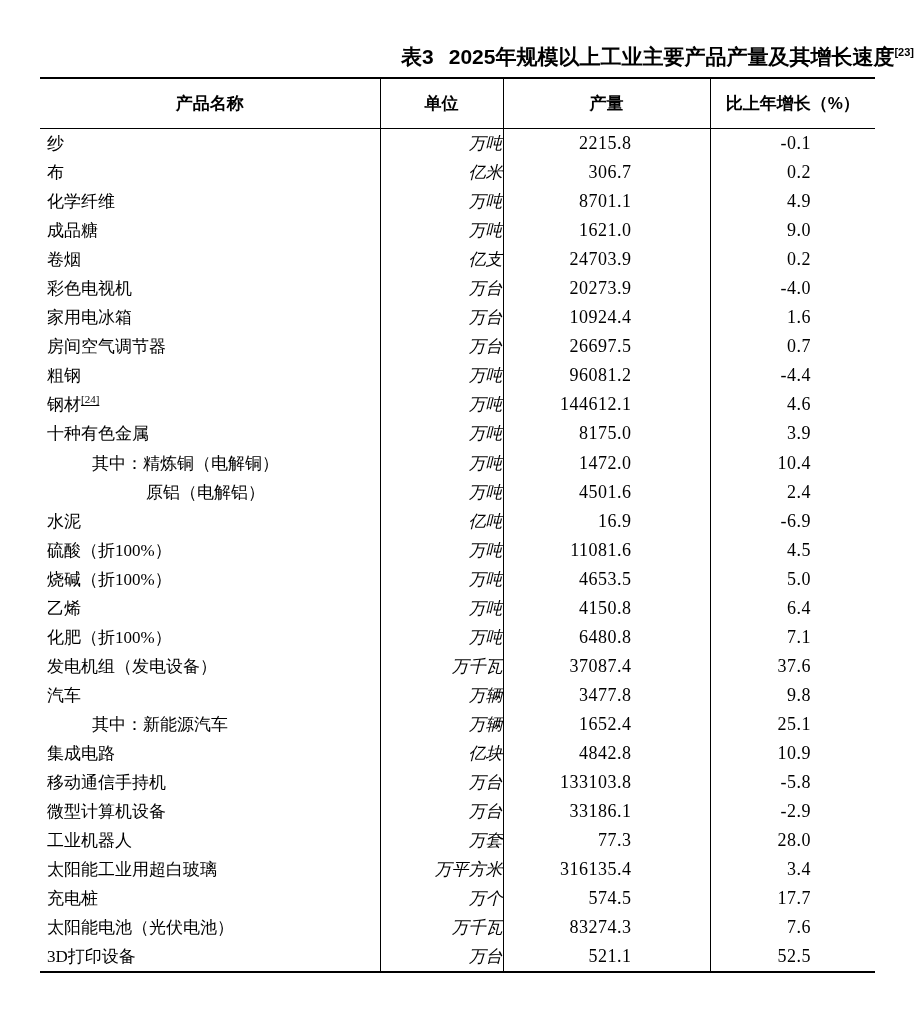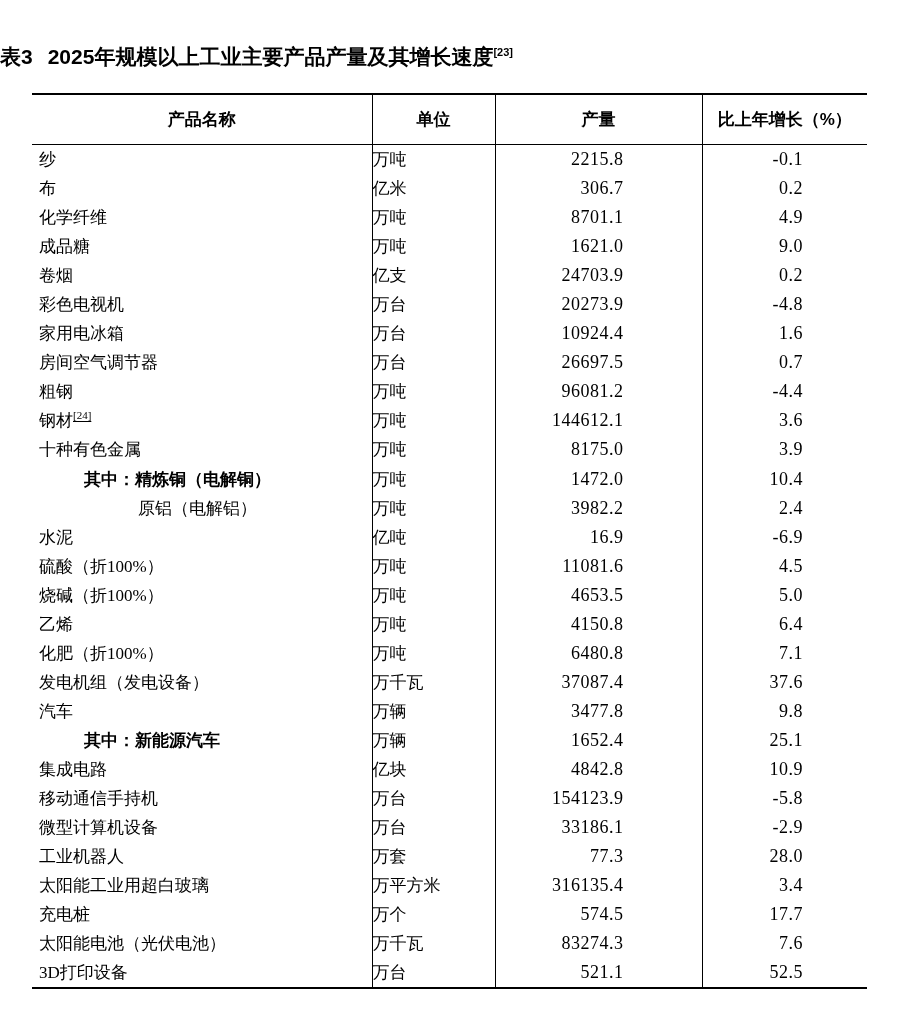--- a/index.html
+++ b/index.html
@@ -14,44 +14,43 @@
     background: #ffffff;
     color: #000000;
     font-family: "Liberation Serif", "DejaVu Serif", serif;
     overflow: hidden;
   }
   .title {
     position: absolute;
     top: 44px;
     left: 0;
     width: 914px;
-    text-align: left;
+    text-align: right;
     font-family: "Liberation Sans", "DejaVu Sans", sans-serif;
     font-weight: bold;
     font-size: 21px;
     line-height: 26px;
     white-space: nowrap;
   }
   .title .prefix { margin-right: 15px; }
   .title sup {
     font-size: 11px;
     font-weight: bold;
     vertical-align: super;
     line-height: 0;
   }
   table.main {
     position: absolute;
-    left: 32px;
+    left: 40px;
     top: 77px;
     width: 835px;
     border-collapse: collapse;
     table-layout: fixed;
     border-top: 2px solid #000;
     border-bottom: 2px solid #000;
-    margin-top: 16px;
   }
   col.c1 { width: 340px; }
   col.c2 { width: 123px; }
   col.c3 { width: 207px; }
   col.c4 { width: 165px; }
   thead th {
     height: 49px;
     border-bottom: 1px solid #000;
     font-family: "Liberation Sans", "DejaVu Sans", sans-serif;
     font-size: 17px;
@@ -63,23 +62,23 @@
   th.vline, td.vline { border-left: 1px solid #000; }
   tbody td {
     height: 29.05px;
     font-size: 17px;
     vertical-align: middle;
     padding: 0;
     white-space: nowrap;
     overflow: hidden;
   }
   td.name { text-align: left; padding-left: 7px; }
-  td.name.indent1 { padding-left: 52px; font-weight: bold; }
+  td.name.indent1 { padding-left: 52px; }
   td.name.indent2 { padding-left: 106px; }
-  td.unit { text-align: left; }
+  td.unit { text-align: right; font-style: italic; }
   td.num  { font-size: 18px; letter-spacing: 0.5px; }
   td.output { text-align: right; padding-right: 78px; padding-left: 32px; }
   td.growth { text-align: right; padding-right: 64px; }
   sup.fn {
     font-size: 11px;
     vertical-align: super;
     line-height: 0;
     text-decoration: underline;
   }
 </style>
@@ -140,21 +139,21 @@
     <td class="name"><span class="nm">卷烟</span><sup class="fn"></sup></td>
     <td class="unit vline">亿支</td>
     <td class="output num vline">24703.9</td>
     <td class="growth num vline">0.2</td>
   </tr>
 
   <tr>
     <td class="name"><span class="nm">彩色电视机</span><sup class="fn"></sup></td>
     <td class="unit vline">万台</td>
     <td class="output num vline">20273.9</td>
-    <td class="growth num vline">-4.8</td>
+    <td class="growth num vline">-4.0</td>
   </tr>
 
   <tr>
     <td class="name"><span class="nm">家用电冰箱</span><sup class="fn"></sup></td>
     <td class="unit vline">万台</td>
     <td class="output num vline">10924.4</td>
     <td class="growth num vline">1.6</td>
   </tr>
 
   <tr>
@@ -168,41 +167,41 @@
     <td class="name"><span class="nm">粗钢</span><sup class="fn"></sup></td>
     <td class="unit vline">万吨</td>
     <td class="output num vline">96081.2</td>
     <td class="growth num vline">-4.4</td>
   </tr>
 
   <tr>
     <td class="name"><span class="nm">钢材</span><sup class="fn">[24]</sup></td>
     <td class="unit vline">万吨</td>
     <td class="output num vline">144612.1</td>
-    <td class="growth num vline">3.6</td>
+    <td class="growth num vline">4.6</td>
   </tr>
 
   <tr>
     <td class="name"><span class="nm">十种有色金属</span><sup class="fn"></sup></td>
     <td class="unit vline">万吨</td>
     <td class="output num vline">8175.0</td>
     <td class="growth num vline">3.9</td>
   </tr>
 
   <tr>
     <td class="name indent1"><span class="nm">其中：精炼铜（电解铜）</span><sup class="fn"></sup></td>
     <td class="unit vline">万吨</td>
     <td class="output num vline">1472.0</td>
     <td class="growth num vline">10.4</td>
   </tr>
 
   <tr>
     <td class="name indent2"><span class="nm">原铝（电解铝）</span><sup class="fn"></sup></td>
     <td class="unit vline">万吨</td>
-    <td class="output num vline">3982.2</td>
+    <td class="output num vline">4501.6</td>
     <td class="growth num vline">2.4</td>
   </tr>
 
   <tr>
     <td class="name"><span class="nm">水泥</span><sup class="fn"></sup></td>
     <td class="unit vline">亿吨</td>
     <td class="output num vline">16.9</td>
     <td class="growth num vline">-6.9</td>
   </tr>
 
@@ -258,21 +257,21 @@
   <tr>
     <td class="name"><span class="nm">集成电路</span><sup class="fn"></sup></td>
     <td class="unit vline">亿块</td>
     <td class="output num vline">4842.8</td>
     <td class="growth num vline">10.9</td>
   </tr>
 
   <tr>
     <td class="name"><span class="nm">移动通信手持机</span><sup class="fn"></sup></td>
     <td class="unit vline">万台</td>
-    <td class="output num vline">154123.9</td>
+    <td class="output num vline">133103.8</td>
     <td class="growth num vline">-5.8</td>
   </tr>
 
   <tr>
     <td class="name"><span class="nm">微型计算机设备</span><sup class="fn"></sup></td>
     <td class="unit vline">万台</td>
     <td class="output num vline">33186.1</td>
     <td class="growth num vline">-2.9</td>
   </tr>
 

